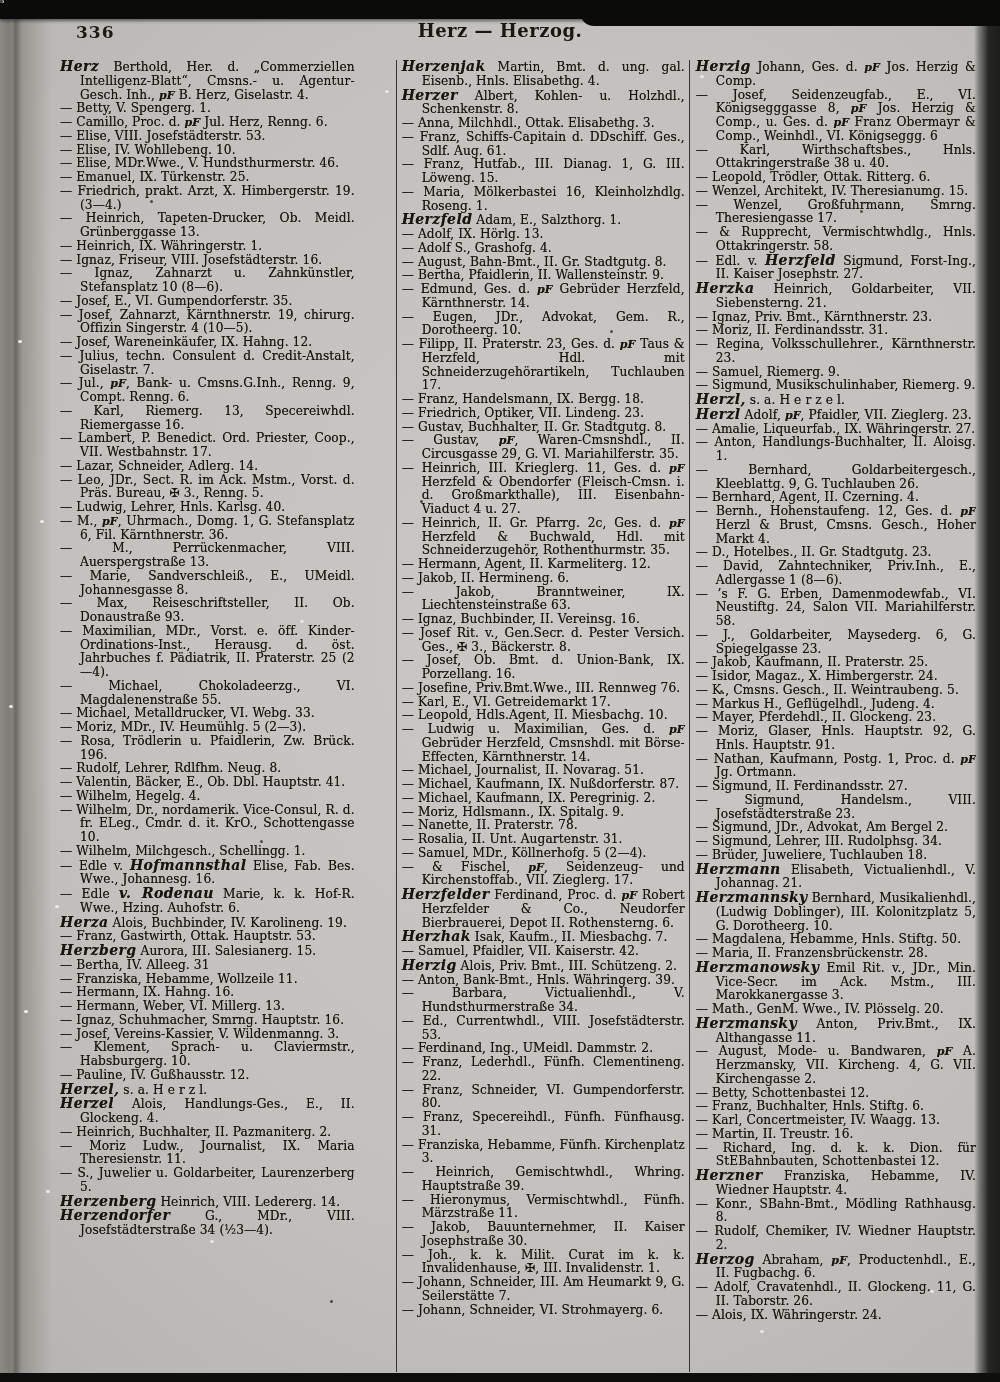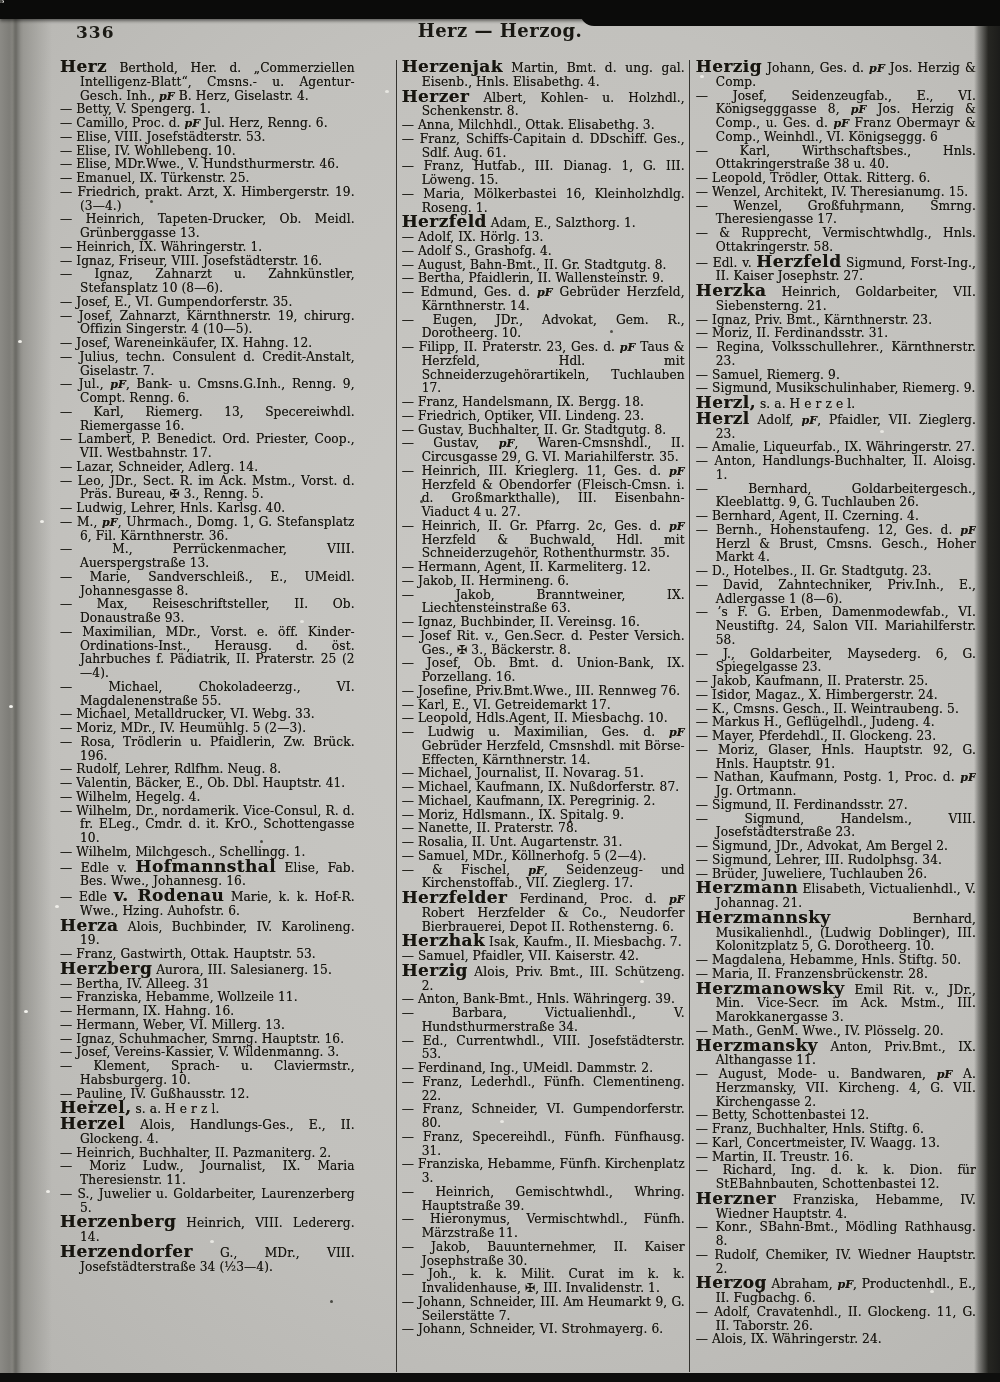--- a/index.html
+++ b/index.html
@@ -38,21 +38,21 @@
              font-weight:700;color:#181712;letter-spacing:.5px;}
   
   .cols{position:absolute;top:60px;left:60px;width:916px;height:1312px;display:flex;}
   .col{box-sizing:border-box;overflow:hidden;height:100%;}
   .col1{width:312px;padding-right:5px;}
   .col2{width:305px;border-left:1.5px solid #34332f;padding:0 4px 0 5px;margin-left:36px;}
   .col3{width:299px;border-left:1.5px solid #34332f;padding-left:6px;}
   .entry{font-size:12.2px;line-height:13.75px;color:#17150f;text-align:justify;
          padding-left:20px;text-indent:-20px;letter-spacing:.1px;
          text-shadow:0 0 .5px rgba(23,21,15,.6);}
-  .hw{font-weight:700;font-size:17px;letter-spacing:.4px;}
+  .hw{font-weight:700;font-size:14px;letter-spacing:.4px;font-style:italic;}
   .pf{font-style:italic;font-weight:700;font-size:11px;}
 </style>
 </head>
 <body>
 
 <div class="page">
   <div class="gutter-left"></div>
   <div class="gutter-streak"></div>
   <div class="band-right"></div>
   <div class="band-top"></div>
@@ -211,21 +211,21 @@
         <div class="entry"><span>— Isidor, Magaz., X. Himbergerstr. 24.</span></div>
         <div class="entry"><span>— K., Cmsns. Gesch., II. Weintraubeng. 5.</span></div>
         <div class="entry"><span>— Markus H., Geflügelhdl., Judeng. 4.</span></div>
         <div class="entry"><span>— Mayer, Pferdehdl., II. Glockeng. 23.</span></div>
         <div class="entry"><span>— Moriz, Glaser, Hnls. Hauptstr. 92, G. Hnls. Hauptstr. 91.</span></div>
         <div class="entry"><span>— Nathan, Kaufmann, Postg. 1, Proc. d. <i class="pf">pF</i> Jg. Ortmann.</span></div>
         <div class="entry"><span>— Sigmund, II. Ferdinandsstr. 27.</span></div>
         <div class="entry"><span>— Sigmund, Handelsm., VIII. Josefstädterstraße 23.</span></div>
         <div class="entry"><span>— Sigmund, JDr., Advokat, Am Bergel 2.</span></div>
         <div class="entry"><span>— Sigmund, Lehrer, III. Rudolphsg. 34.</span></div>
-        <div class="entry"><span>— Brüder, Juweliere, Tuchlauben 26.</span></div>
+        <div class="entry"><span>— Brüder, Juweliere, Tuchlauben 18.</span></div>
         <div class="entry"><b class="hw">Herzmann</b><span> Elisabeth, Victualienhdl., V. Johannag. 21.</span></div>
         <div class="entry"><b class="hw">Herzmannsky</b><span> Bernhard, Musikalienhdl., (Ludwig Doblinger), III. Kolonitzplatz 5, G. Dorotheerg. 10.</span></div>
         <div class="entry"><span>— Magdalena, Hebamme, Hnls. Stiftg. 50.</span></div>
         <div class="entry"><span>— Maria, II. Franzensbrückenstr. 28.</span></div>
         <div class="entry"><b class="hw">Herzmanowsky</b><span> Emil Rit. v., JDr., Min. Vice-Secr. im Ack. Mstm., III. Marokkanergasse 3.</span></div>
         <div class="entry"><span>— Math., GenM. Wwe., IV. Plösselg. 20.</span></div>
         <div class="entry"><b class="hw">Herzmansky</b><span> Anton, Priv.Bmt., IX. Althangasse 11.</span></div>
         <div class="entry"><span>— August, Mode- u. Bandwaren, <i class="pf">pF</i> A. Herzmansky, VII. Kircheng. 4, G. VII. Kirchengasse 2.</span></div>
         <div class="entry"><span>— Betty, Schottenbastei 12.</span></div>
         <div class="entry"><span>— Franz, Buchhalter, Hnls. Stiftg. 6.</span></div>

